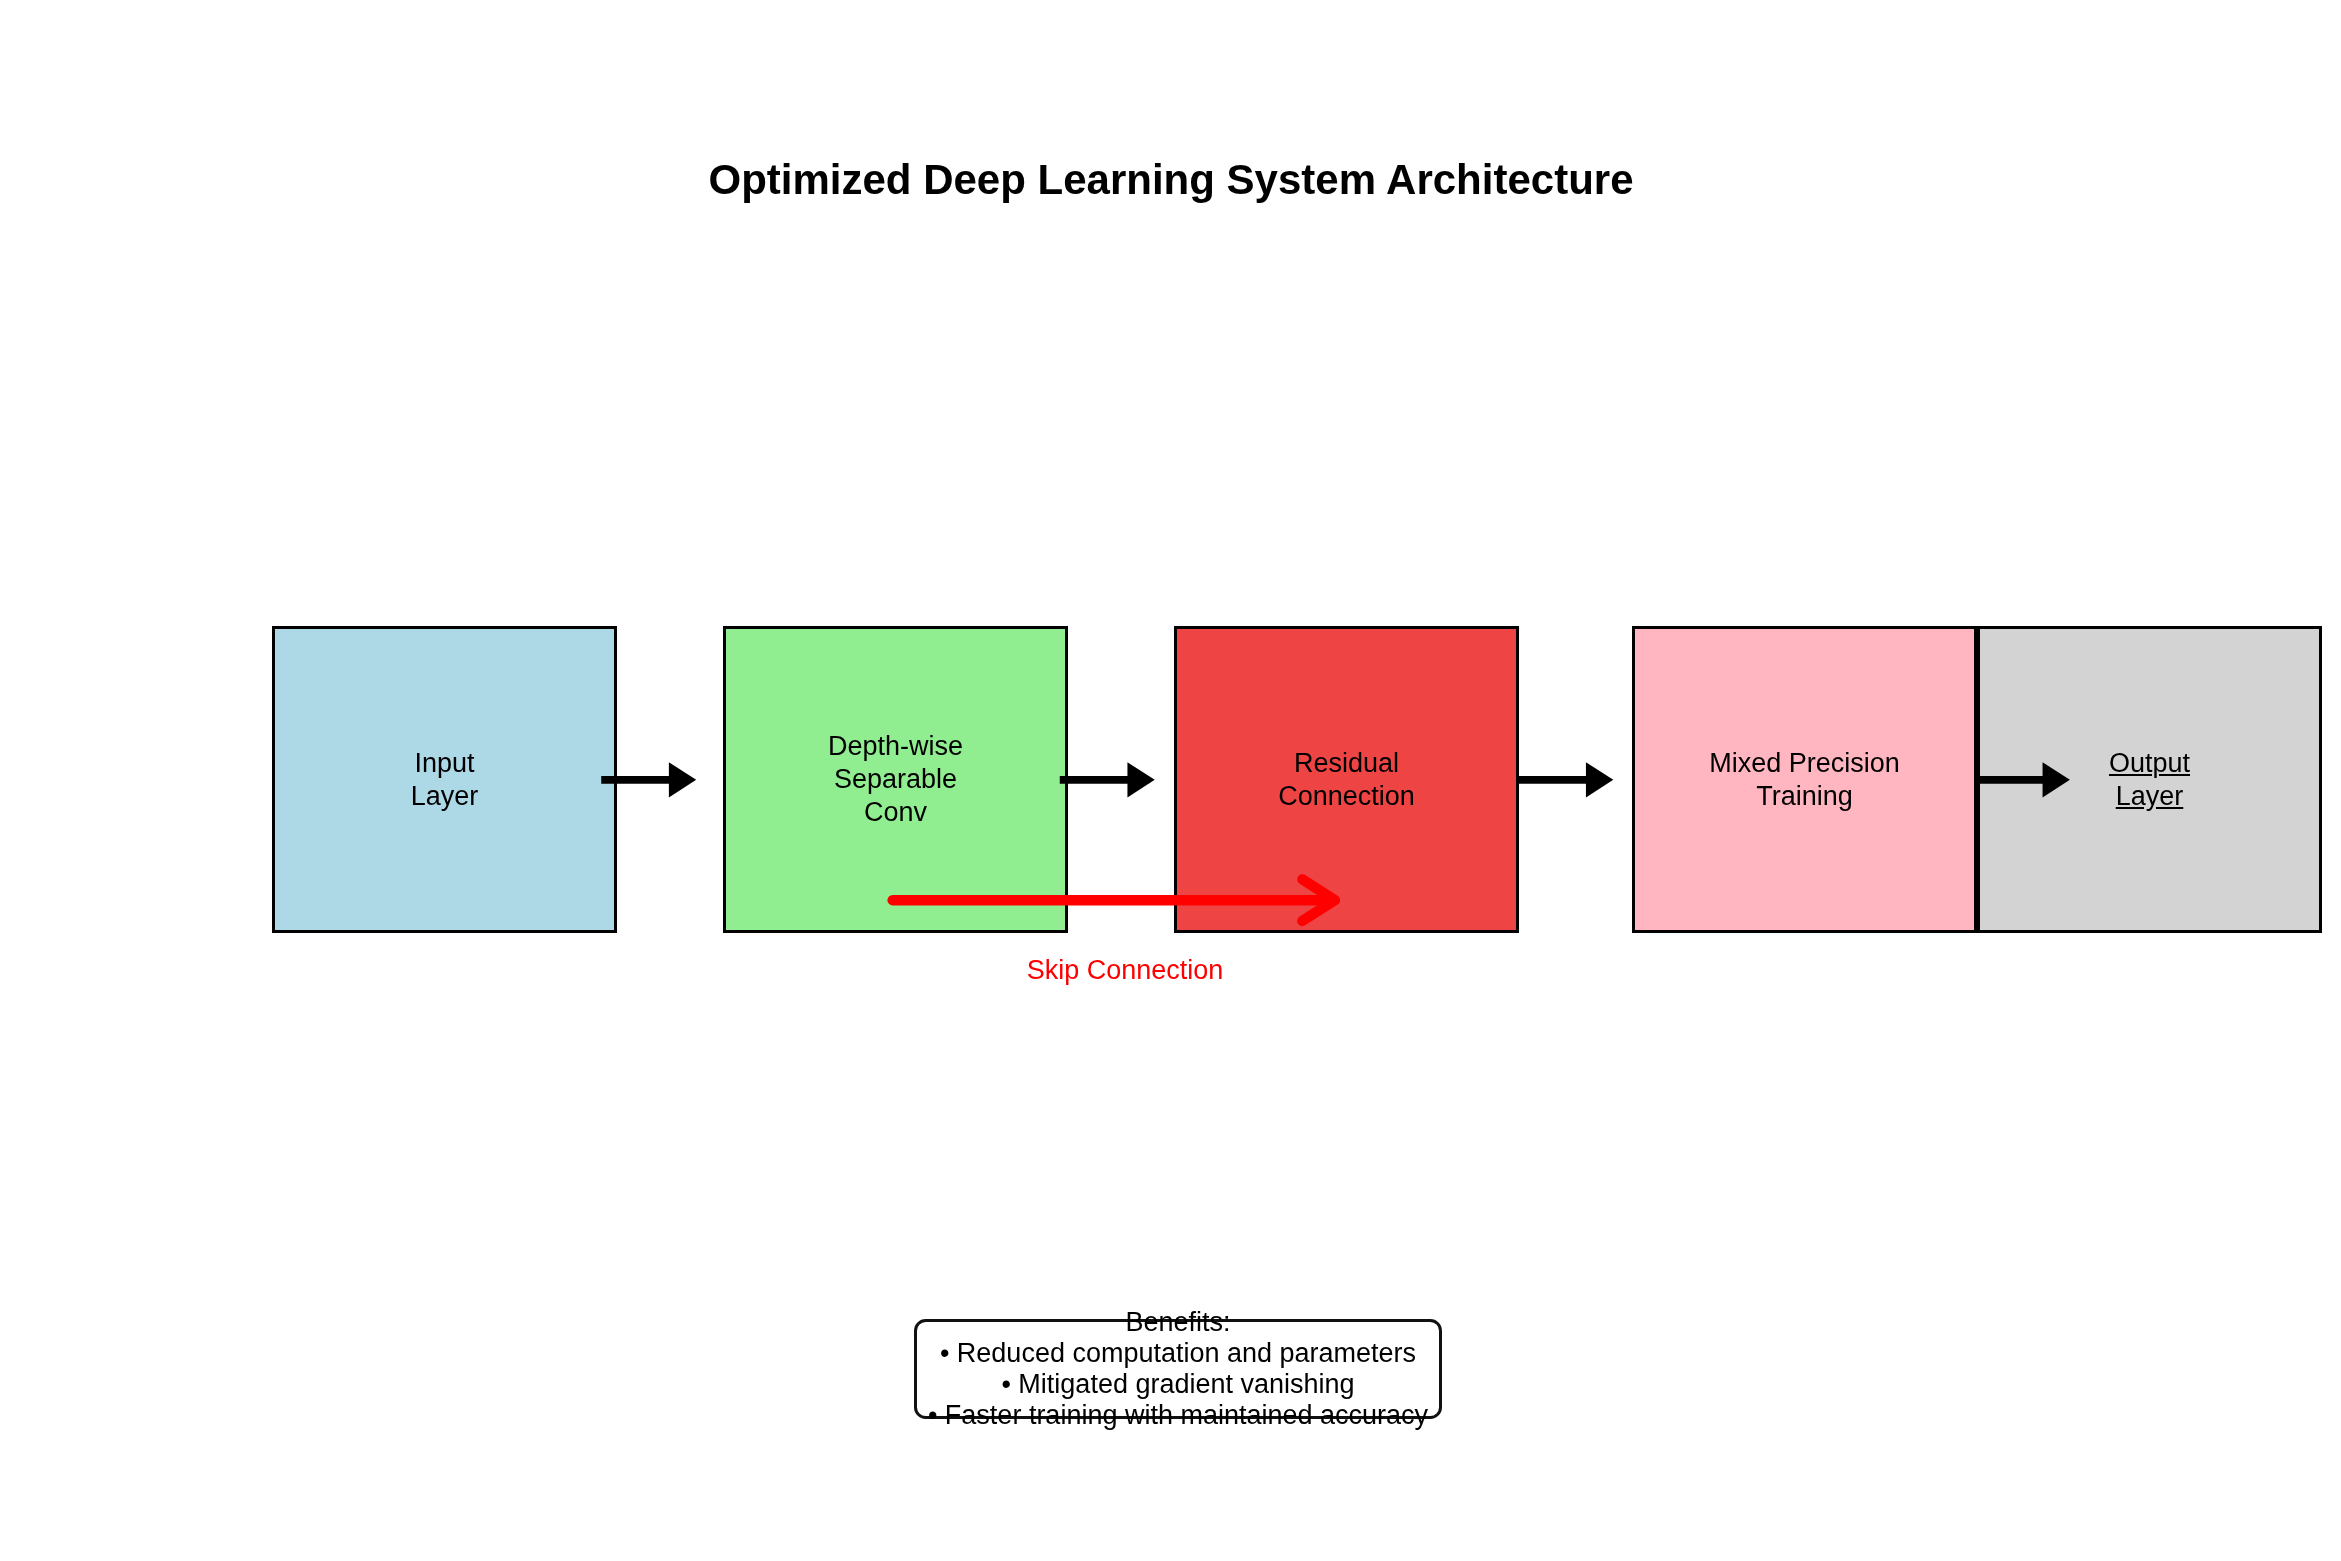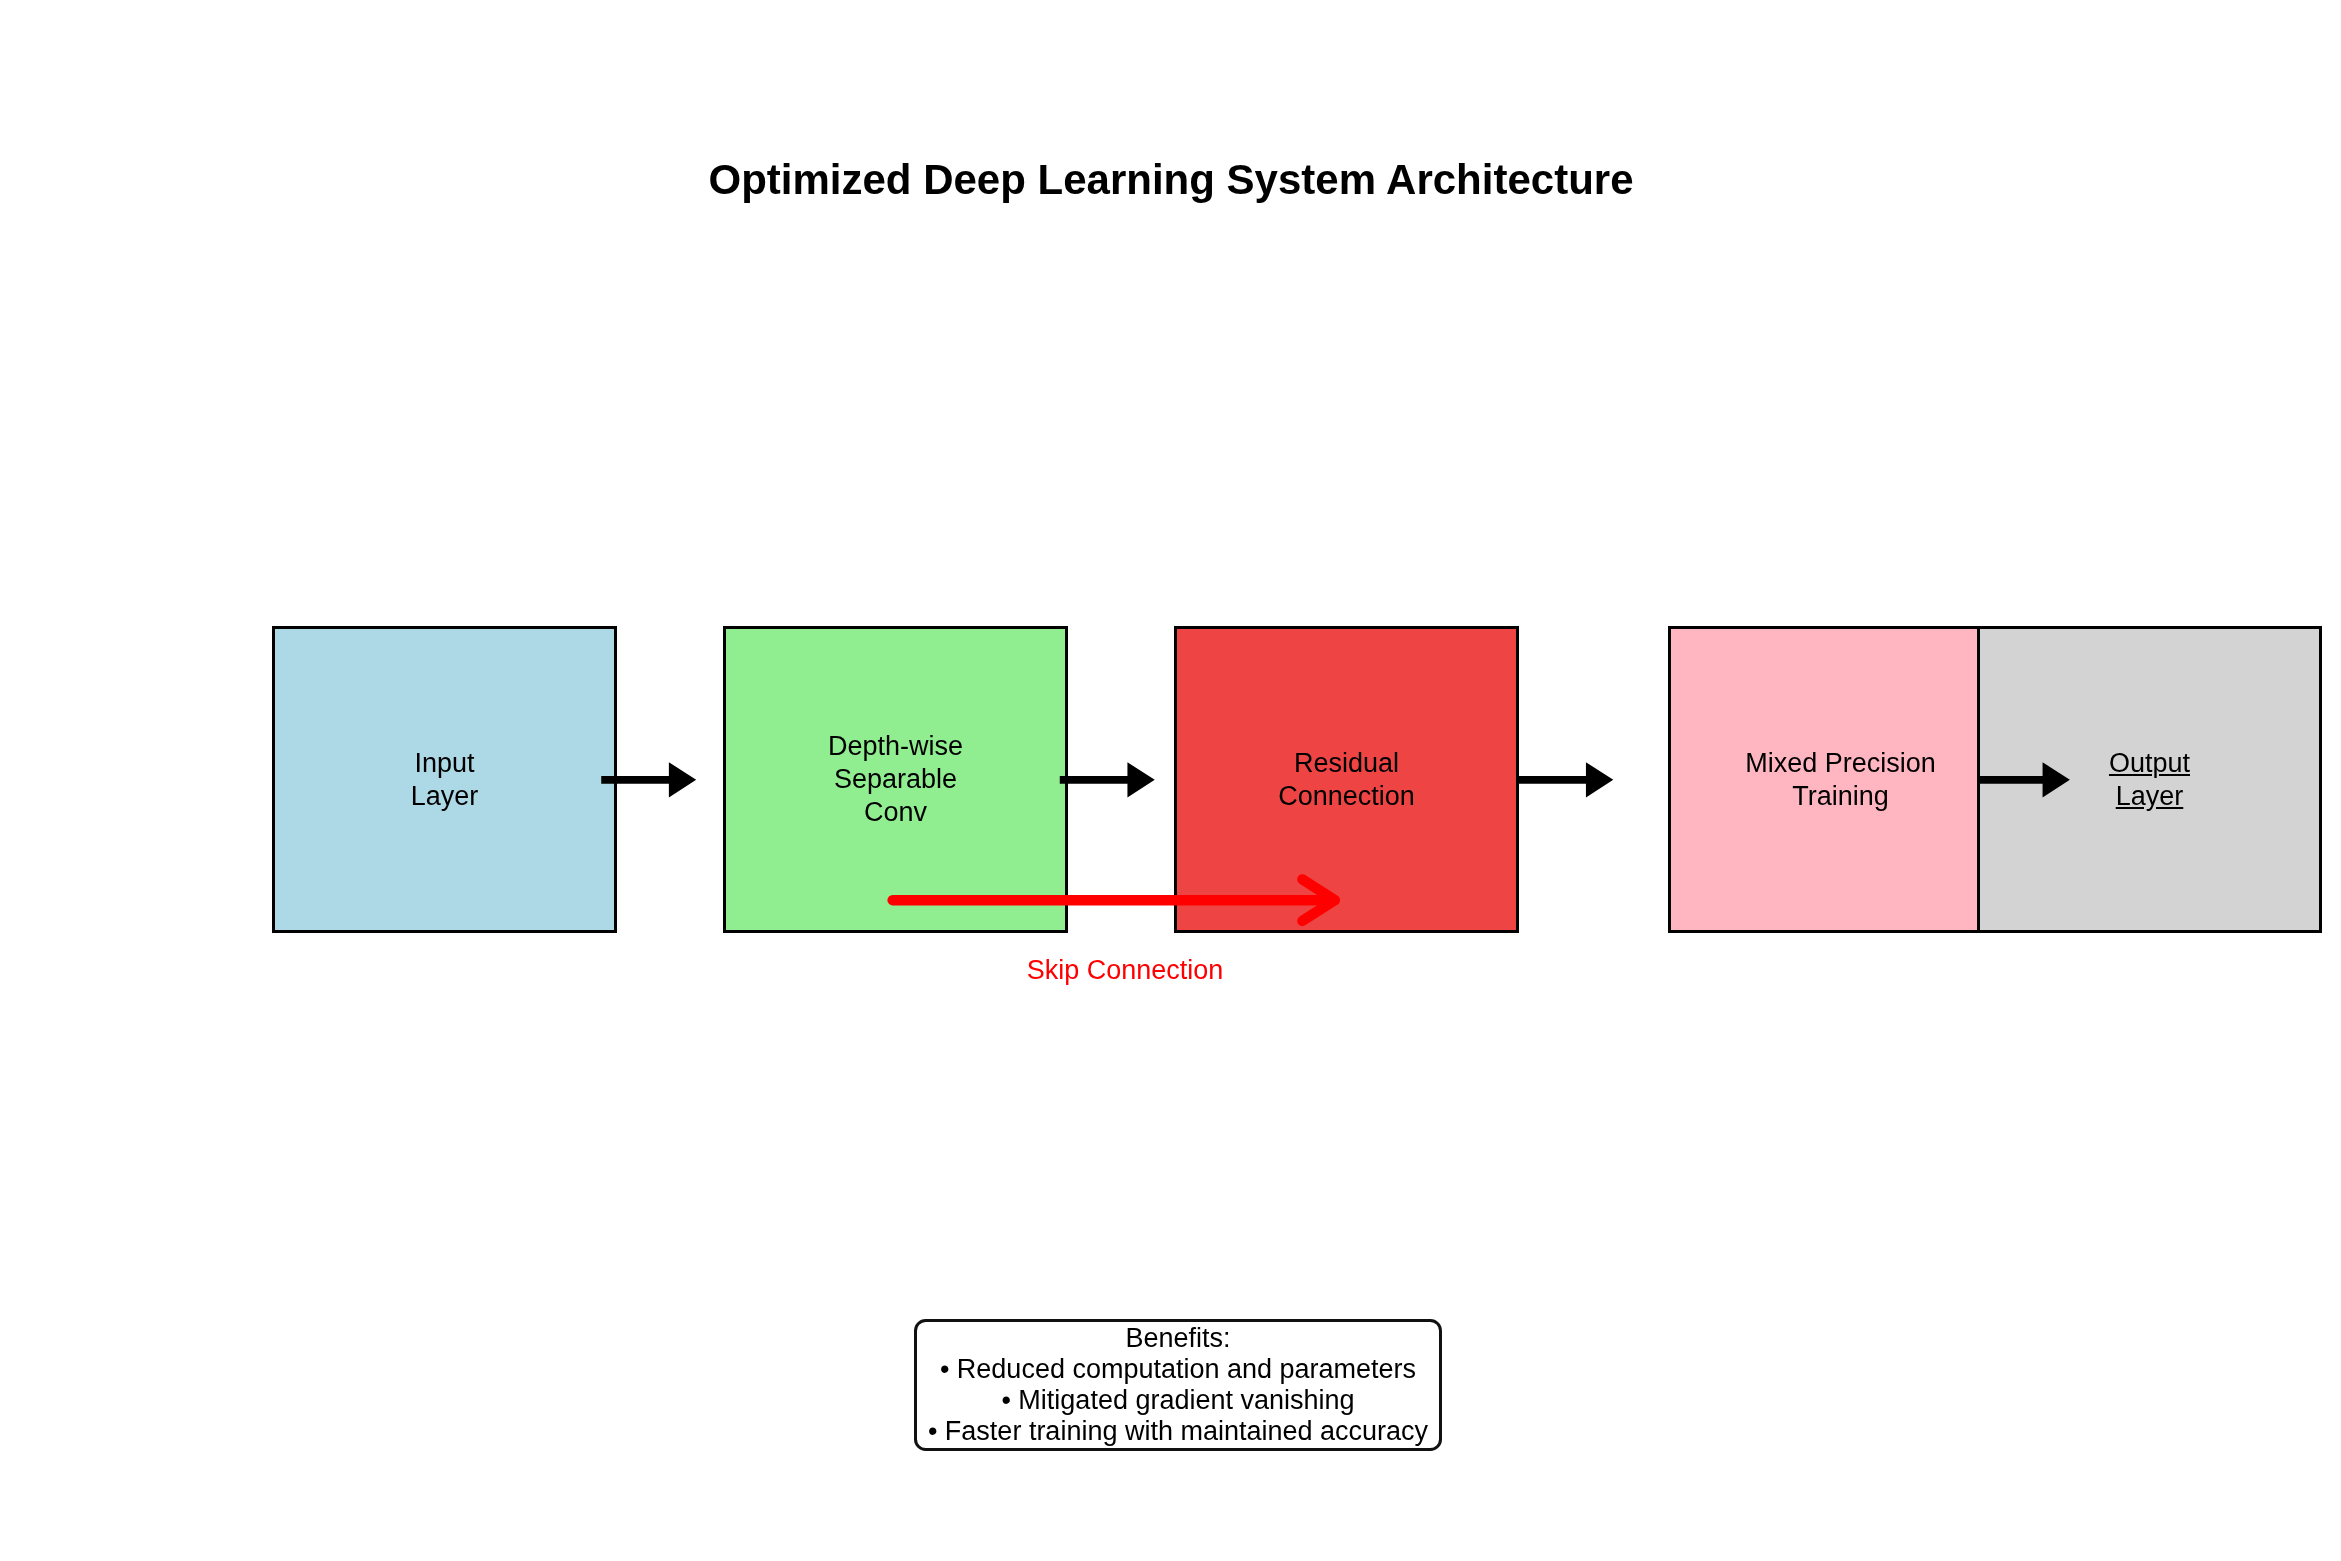--- a/index.html
+++ b/index.html
@@ -27,37 +27,37 @@
     border:3.3px solid #000;
     display:flex;align-items:center;justify-content:center;
     text-align:center;
     font-size:27px;
     line-height:33px;
     white-space:pre-line;
   }
   .node-1{left:256px;margin-left:16px;}
   .node-2{left:715px;margin-left:8px;}
   .node-3{left:1174px;}
-  .node-4{left:1668px;}
+  .node-4{left:1632px;}
   .node-5{left:1977px;}
   .arrow-layer{
     position:absolute;left:0;top:0;width:2342px;height:1561px;
     pointer-events:none;
   }
   .skip-label{
     position:absolute;
     left:865px;top:955px;width:520px;
     text-align:center;
     font-size:27px;
     line-height:30px;
   }
   .benefits-box{
     position:absolute;
     left:914px;top:1319px;
-    width:528px;height:132px;
+    width:528px;height:100px;
     box-sizing:border-box;
     background:#ffffff;
     border:3.3px solid #111;
     border-radius:11.7px;
     display:flex;flex-direction:column;
     align-items:center;justify-content:center;
     text-align:center;
     font-size:27px;
     line-height:31px;
   }

